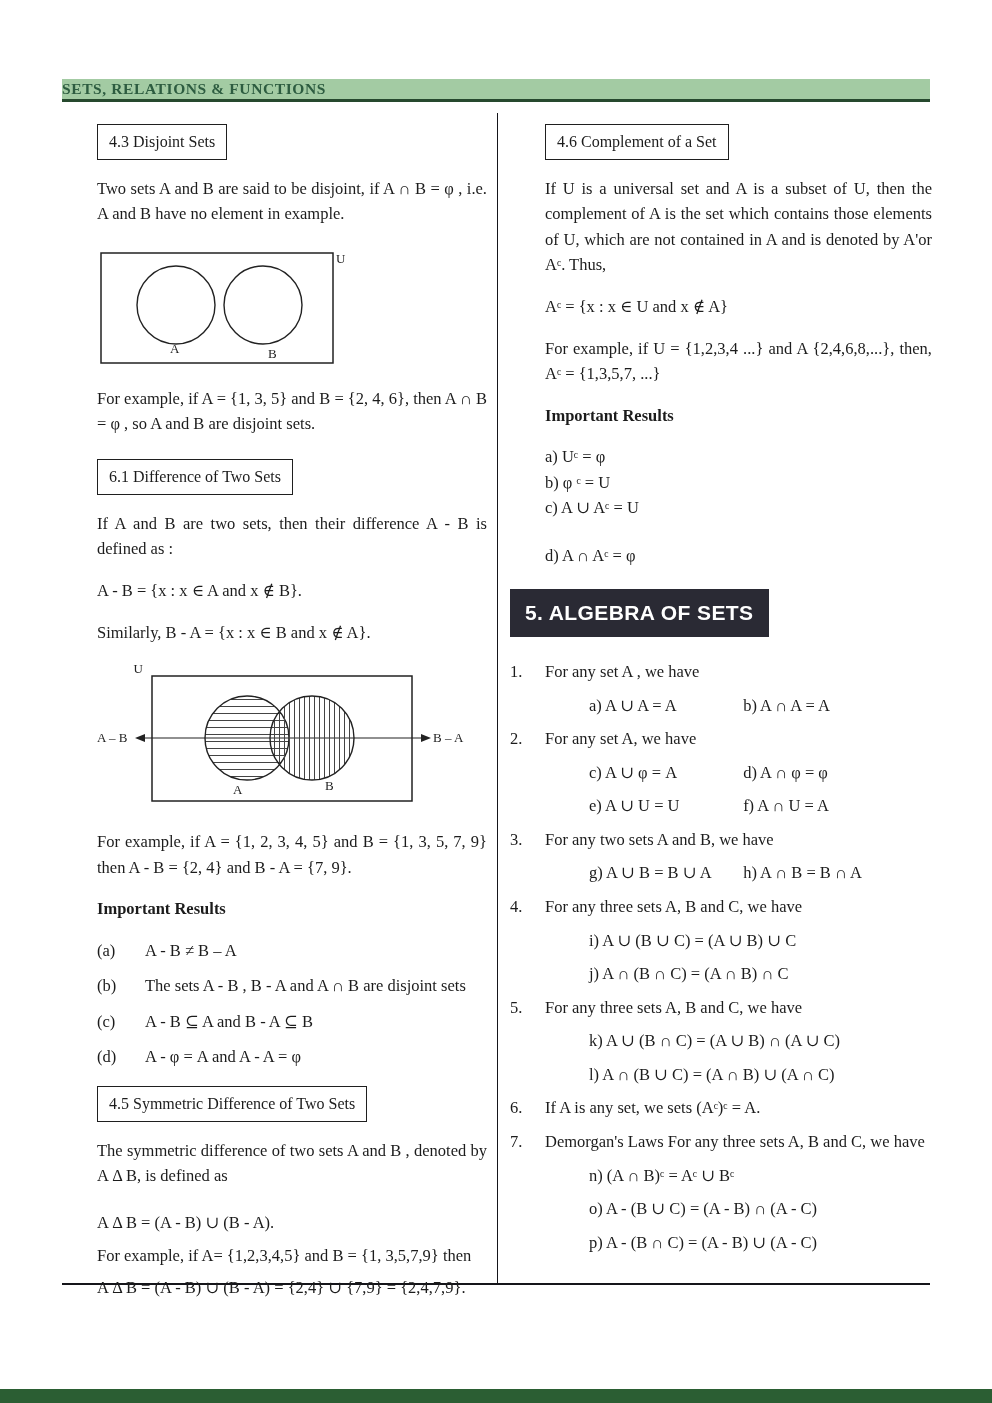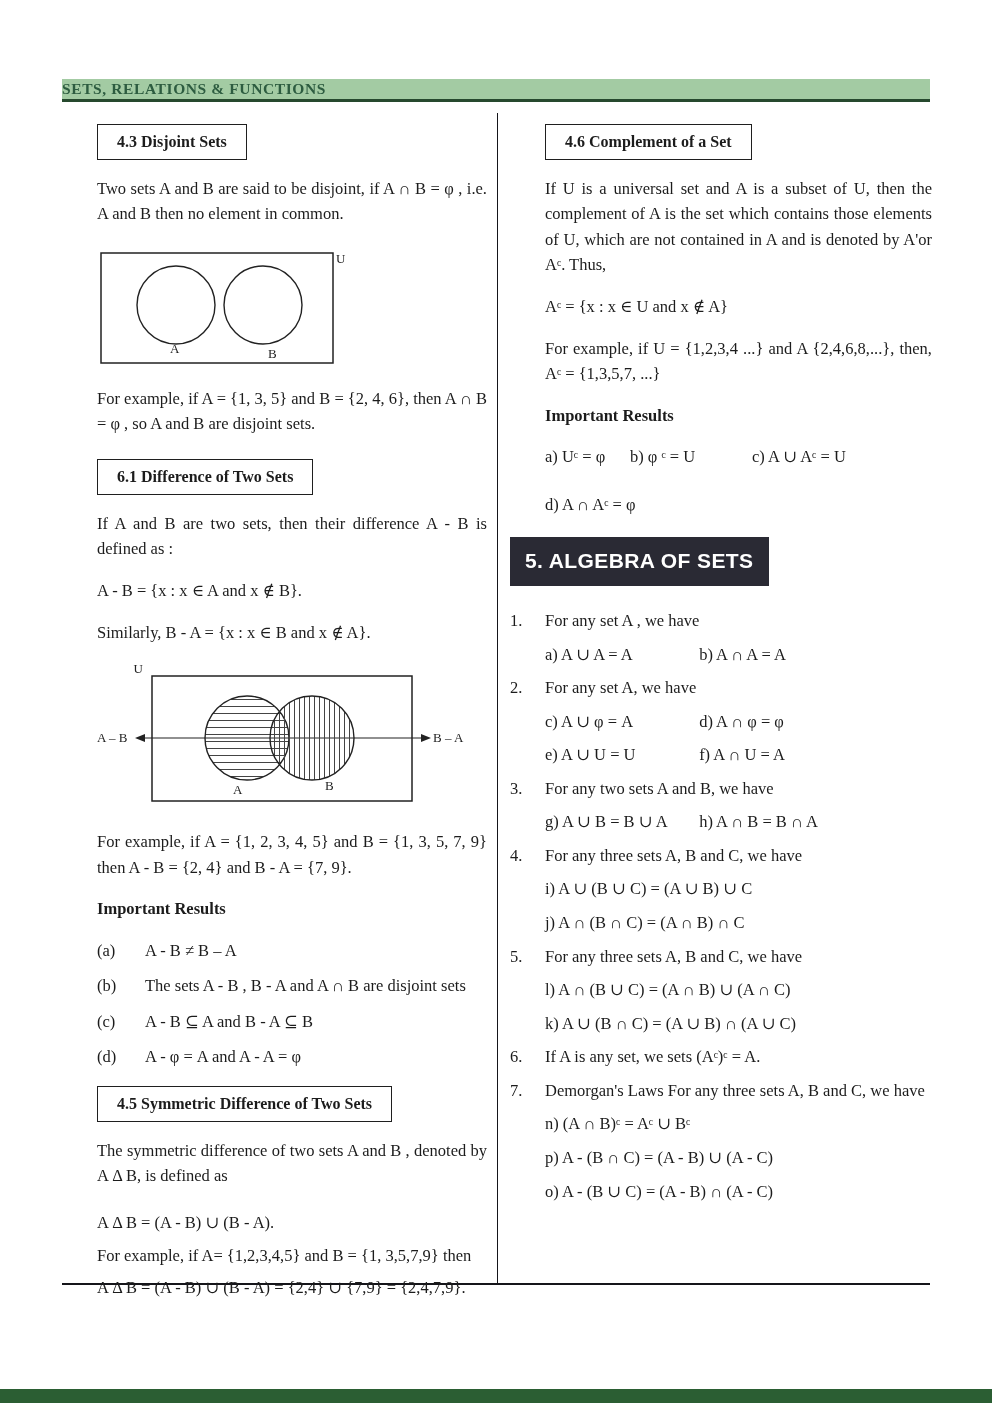--- a/index.html
+++ b/index.html
@@ -26,50 +26,50 @@
   .bottom-rule { position: absolute; left: 62px; top: 1283px; width: 868px; height: 2px; background: #15151a; }
   .footer-bar { position: absolute; left: 0; top: 1389px; width: 992px; height: 14px; background: #2b5e33; }
 
   .col { position: absolute; top: 118px; font-size: 16.5px; line-height: 1.55; }
   #col-left { left: 97px; width: 390px; }
   #col-right { left: 510px; width: 422px; }
 
   .section-box {
     display: inline-block;
     border: 1.5px solid #1f1f1f;
-    padding: 5px 19px 4px;
-    font-weight: bold; font-size: 16px;
+    padding: 5px 11px 4px;
+    font-weight: normal; font-size: 16px;
     margin: 6px 0 16px;
     background: #fff;
   }
   .para { margin: 0 0 16px; text-align: justify; }
   .formula { margin: 0 0 16px; }
   .formula-tight { margin: 0 0 7px; }
   .bold-head { font-weight: bold; margin: 2px 0 16px; }
 
   .result-row { display: flex; margin: 0 0 10px; }
   .r-tag { width: 48px; flex: none; }
 
   .indent { margin-left: 35px; }
-  .c-row { display: flex; margin: 0 0 22px; }
+  .c-row { display: flex; margin: 0 0 22px; flex-direction: column; }
   .cw1 { width: 85px; flex: none; }
   .cw2 { width: 122px; flex: none; }
 
   .algebra-title {
     display: inline-block;
     background: #2a2a34; color: #ffffff;
     font-family: "Liberation Sans", "DejaVu Sans", sans-serif;
     font-weight: bold; font-size: 21px; letter-spacing: 0.4px;
     padding: 8px 15px;
     margin: 4px 0 14px;
   }
   .alg-item { display: flex; margin-top: 8px; }
   .alg-num { width: 35px; flex: none; }
   .alg-body { flex: 1; }
-  .f-row { margin-top: 8px; }
+  .f-row { margin-top: 8px; margin-left: 44px; }
   .fw { display: inline-block; width: 150px; }
 
   svg text { font-family: "Liberation Serif", "DejaVu Serif", serif; font-size: 13px; fill: #222; }
   .venn1 { display: block; margin: 10px 0 18px 1px; }
   .venn2 { display: block; margin: 2px 0 18px 0; }
 </style>
 </head>
 <body>
 
 <div class="header-bar">
@@ -77,21 +77,21 @@
 </div>
 
 <div class="divider"></div>
 <div class="bottom-rule"></div>
 <div class="footer-bar"></div>
 
 <div class="col" id="col-left">
 
   <div class="section-box">4.3 Disjoint Sets</div>
 
-  <p class="para">Two sets A and B are said to be disjoint, if A ∩ B = φ , i.e. A and B then no element in common.</p>
+  <p class="para">Two sets A and B are said to be disjoint, if A ∩ B = φ , i.e. A and B have no element in example.</p>
 
   <svg class="venn1" width="250" height="125" viewBox="0 0 250 125">
     <rect x="3" y="10" width="232" height="110" fill="none" stroke="#222" stroke-width="1.5"></rect>
     <circle cx="78" cy="62" r="39" fill="none" stroke="#222" stroke-width="1.4"></circle>
     <circle cx="165" cy="62" r="39" fill="none" stroke="#222" stroke-width="1.4"></circle>
     <text x="238" y="20">U</text>
     <text x="72" y="110">A</text>
     <text x="170" y="115">B</text>
   </svg>
 
@@ -223,44 +223,44 @@
         <span>j) A ∩ (B ∩ C) = (A ∩ B) ∩ C</span>
       </div>
     </div>
   </div>
 
   <div class="alg-item">
     <div class="alg-num">5.</div>
     <div class="alg-body">
       <div>For any three sets A, B and C, we have</div>
       <div class="f-row">
+        <span>k) A ∪ (B ∩ C) = (A ∪ B) ∩ (A ∪ C)</span>
+      </div>
+      <div class="f-row">
         <span>l) A ∩ (B ∪ C) = (A ∩ B) ∪ (A ∩ C)</span>
       </div>
-      <div class="f-row">
-        <span>k) A ∪ (B ∩ C) = (A ∪ B) ∩ (A ∪ C)</span>
-      </div>
     </div>
   </div>
 
   <div class="alg-item">
     <div class="alg-num">6.</div>
     <div class="alg-body">
       <div>If A is any set, we sets (Aᶜ)ᶜ = A.</div>
     </div>
   </div>
 
   <div class="alg-item">
     <div class="alg-num">7.</div>
     <div class="alg-body">
       <div>Demorgan's Laws  For any three sets A, B and C, we have</div>
       <div class="f-row">
         <span>n) (A ∩ B)ᶜ = Aᶜ ∪ Bᶜ</span>
       </div>
       <div class="f-row">
+        <span>o) A - (B ∪ C) = (A - B) ∩ (A - C)</span>
+      </div>
+      <div class="f-row">
         <span>p) A - (B ∩ C) = (A - B) ∪ (A - C)</span>
       </div>
-      <div class="f-row">
-        <span>o) A - (B ∪ C) = (A - B) ∩ (A - C)</span>
-      </div>
     </div>
   </div>
 
 </div>
 
 </body></html>

